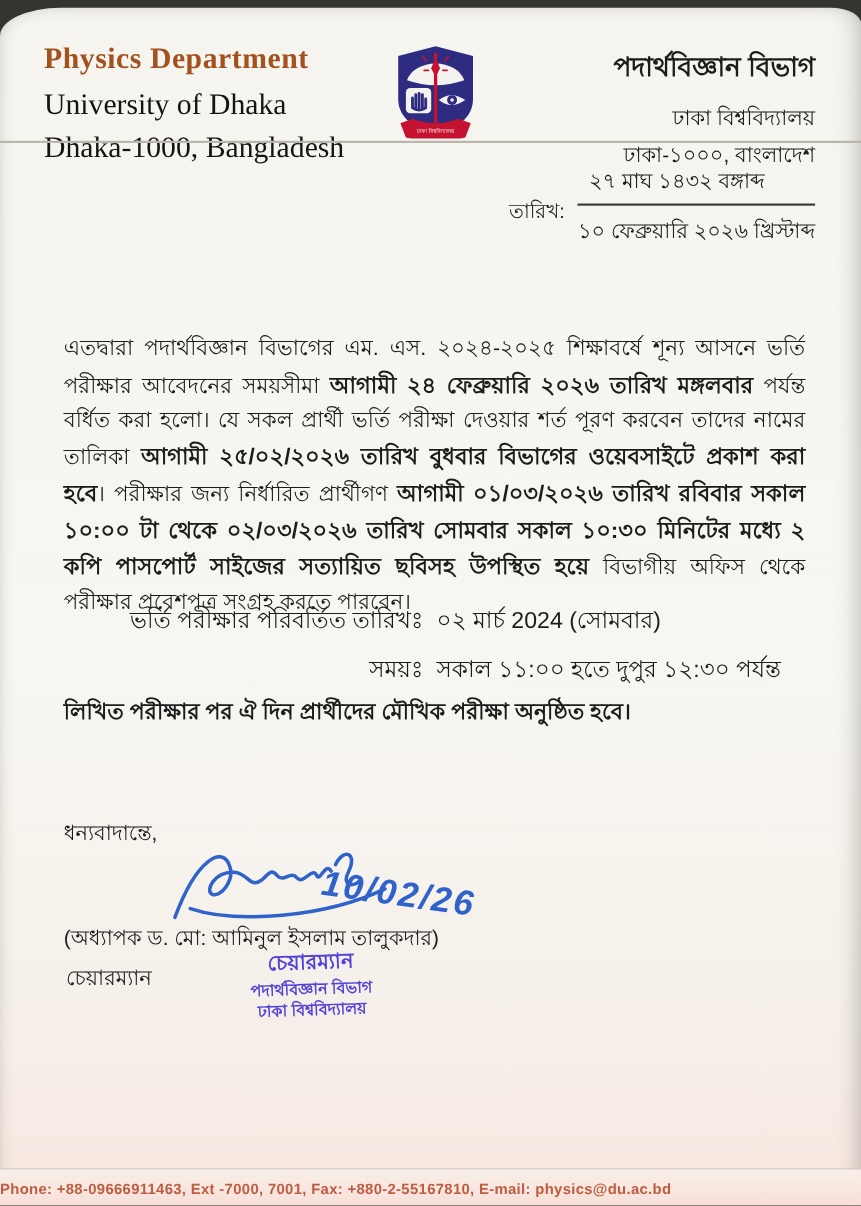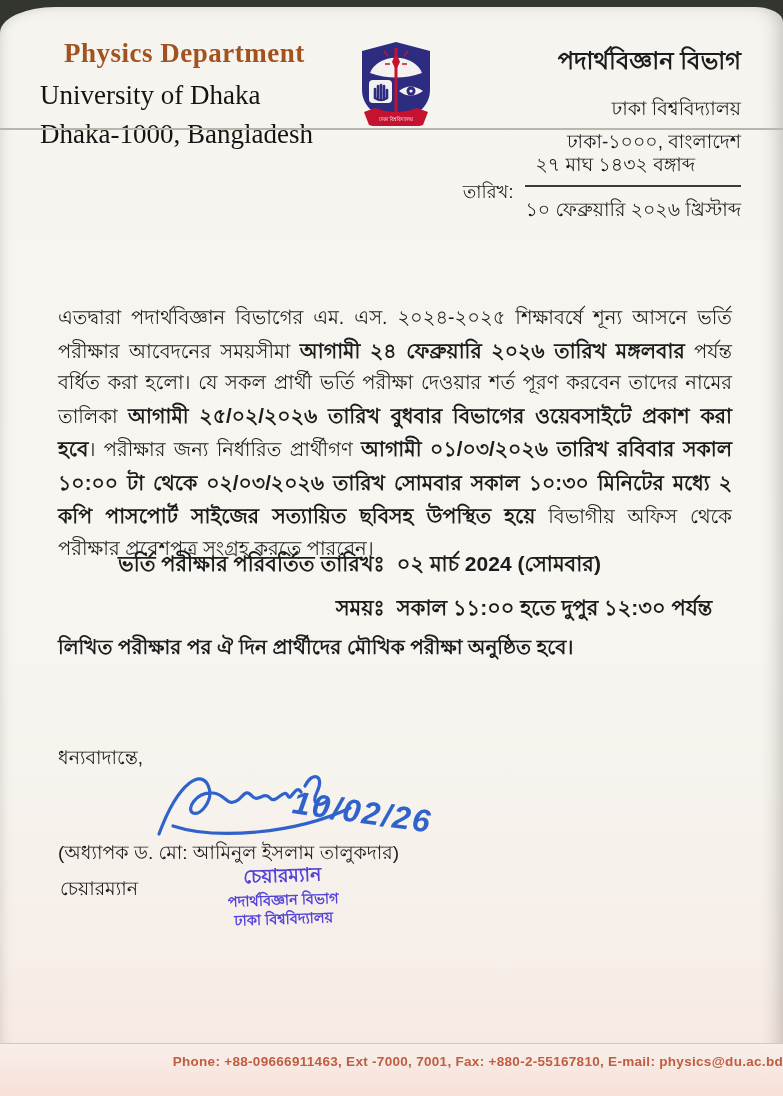--- a/index.html
+++ b/index.html
@@ -13,21 +13,21 @@
     background:
       linear-gradient(180deg,#f5f4ef 0%, #f7f6f1 55%, #f6efe9 86%, #f8e7e0 100%);
     border-radius:55px 28px 0 0 / 26px 15px 0 0;
     box-shadow: inset -10px 0 18px -6px rgba(60,60,55,.28),
                 inset 8px 0 14px -8px rgba(60,60,55,.18);
   }
   .content { position:absolute; inset:0; color:#1c1c1c; }
 
   
   .header-left { position:absolute; left:40px; top:38px; font-family:"Liberation Serif", serif; }
-  .dept-en { font-size:27px; font-weight:bold; color:#a3511e; letter-spacing:.5px; margin-bottom:7px;margin-left:24px; }
+  .dept-en { font-size:27px; font-weight:bold; color:#a3511e; letter-spacing:.5px; margin-bottom:7px; }
   .hdr-line-en { font-size:27px; line-height:1.45; color:#141414; }
   .logo-wrap { position:absolute; left:357px; top:40px; width:78px; height:86px; }
   .header-right { position:absolute; right:42px; top:42px; text-align:right; }
   .dept-bn { font-size:24px; font-weight:bold; margin-bottom:10px; }
   .hdr-line-bn { font-size:19px; line-height:1.75; }
 
   .rule { position:absolute; left:0; right:0; top:128px; border-top:2px solid #b9b6ae; }
 
   
   .date-block { position:absolute; right:42px; top:150px; display:flex; align-items:center; gap:12px; }
@@ -44,21 +44,21 @@
   .body-par {
     position:absolute; left:58px; top:302px; width:674px;
     font-size:19.5px; line-height:1.62; text-align:justify;
   }
   .body-par .b { font-weight:bold; font-size:20.5px; }
 
   .highlight {
     position:absolute; left:118px; top:548px;
     display:grid; grid-template-columns:max-content max-content;
     column-gap:12px; row-gap:9px;
-    font-weight:bold; font-size:21px;
+    font-weight:normal; font-size:21px;
   }
   .highlight .lab { justify-self:end; }
 
   .viva { position:absolute; left:58px; top:632px; font-weight:bold; font-size:20px; }
   .closing { position:absolute; left:58px; top:707px; font-size:19px;margin-top:36px; }
 
   
   .scribble { position:absolute; left:145px; top:762px; }
   .hand-date {
     position:absolute; left:292px; top:794px;
@@ -69,24 +69,24 @@
   .sign-title { position:absolute; left:60px; top:874px; font-size:19px; }
   .stamp {
     position:absolute; left:198px; top:864px; width:170px; text-align:center;
     color:#5443d8; font-weight:bold; transform:rotate(-2deg); line-height:1.3;
   }
   .stamp-l1 { font-size:19px; margin-bottom:2px; }
   .stamp-l2, .stamp-l3 { font-size:14.5px; }
 
   
   .footer {
-    position:absolute; left:0; right:0; bottom:0; height:53px;
+    position:absolute; left:0; right:0; bottom:0; height:34px;
     border-top:1px solid #cfcbc3;
     background:linear-gradient(180deg,#f8efe9,#f7e0d8);
-    text-align:right; padding-top:10px;padding-left:48px;
+    text-align:left; padding-top:10px;
   }
   .footer-text { font-size:13.5px; font-weight:bold; color:#c05c41; letter-spacing:.3px; }
 </style>
 </head>
 <body>
 
 <div class="photo">
   <div class="paper"></div>
   <div class="content">
 

